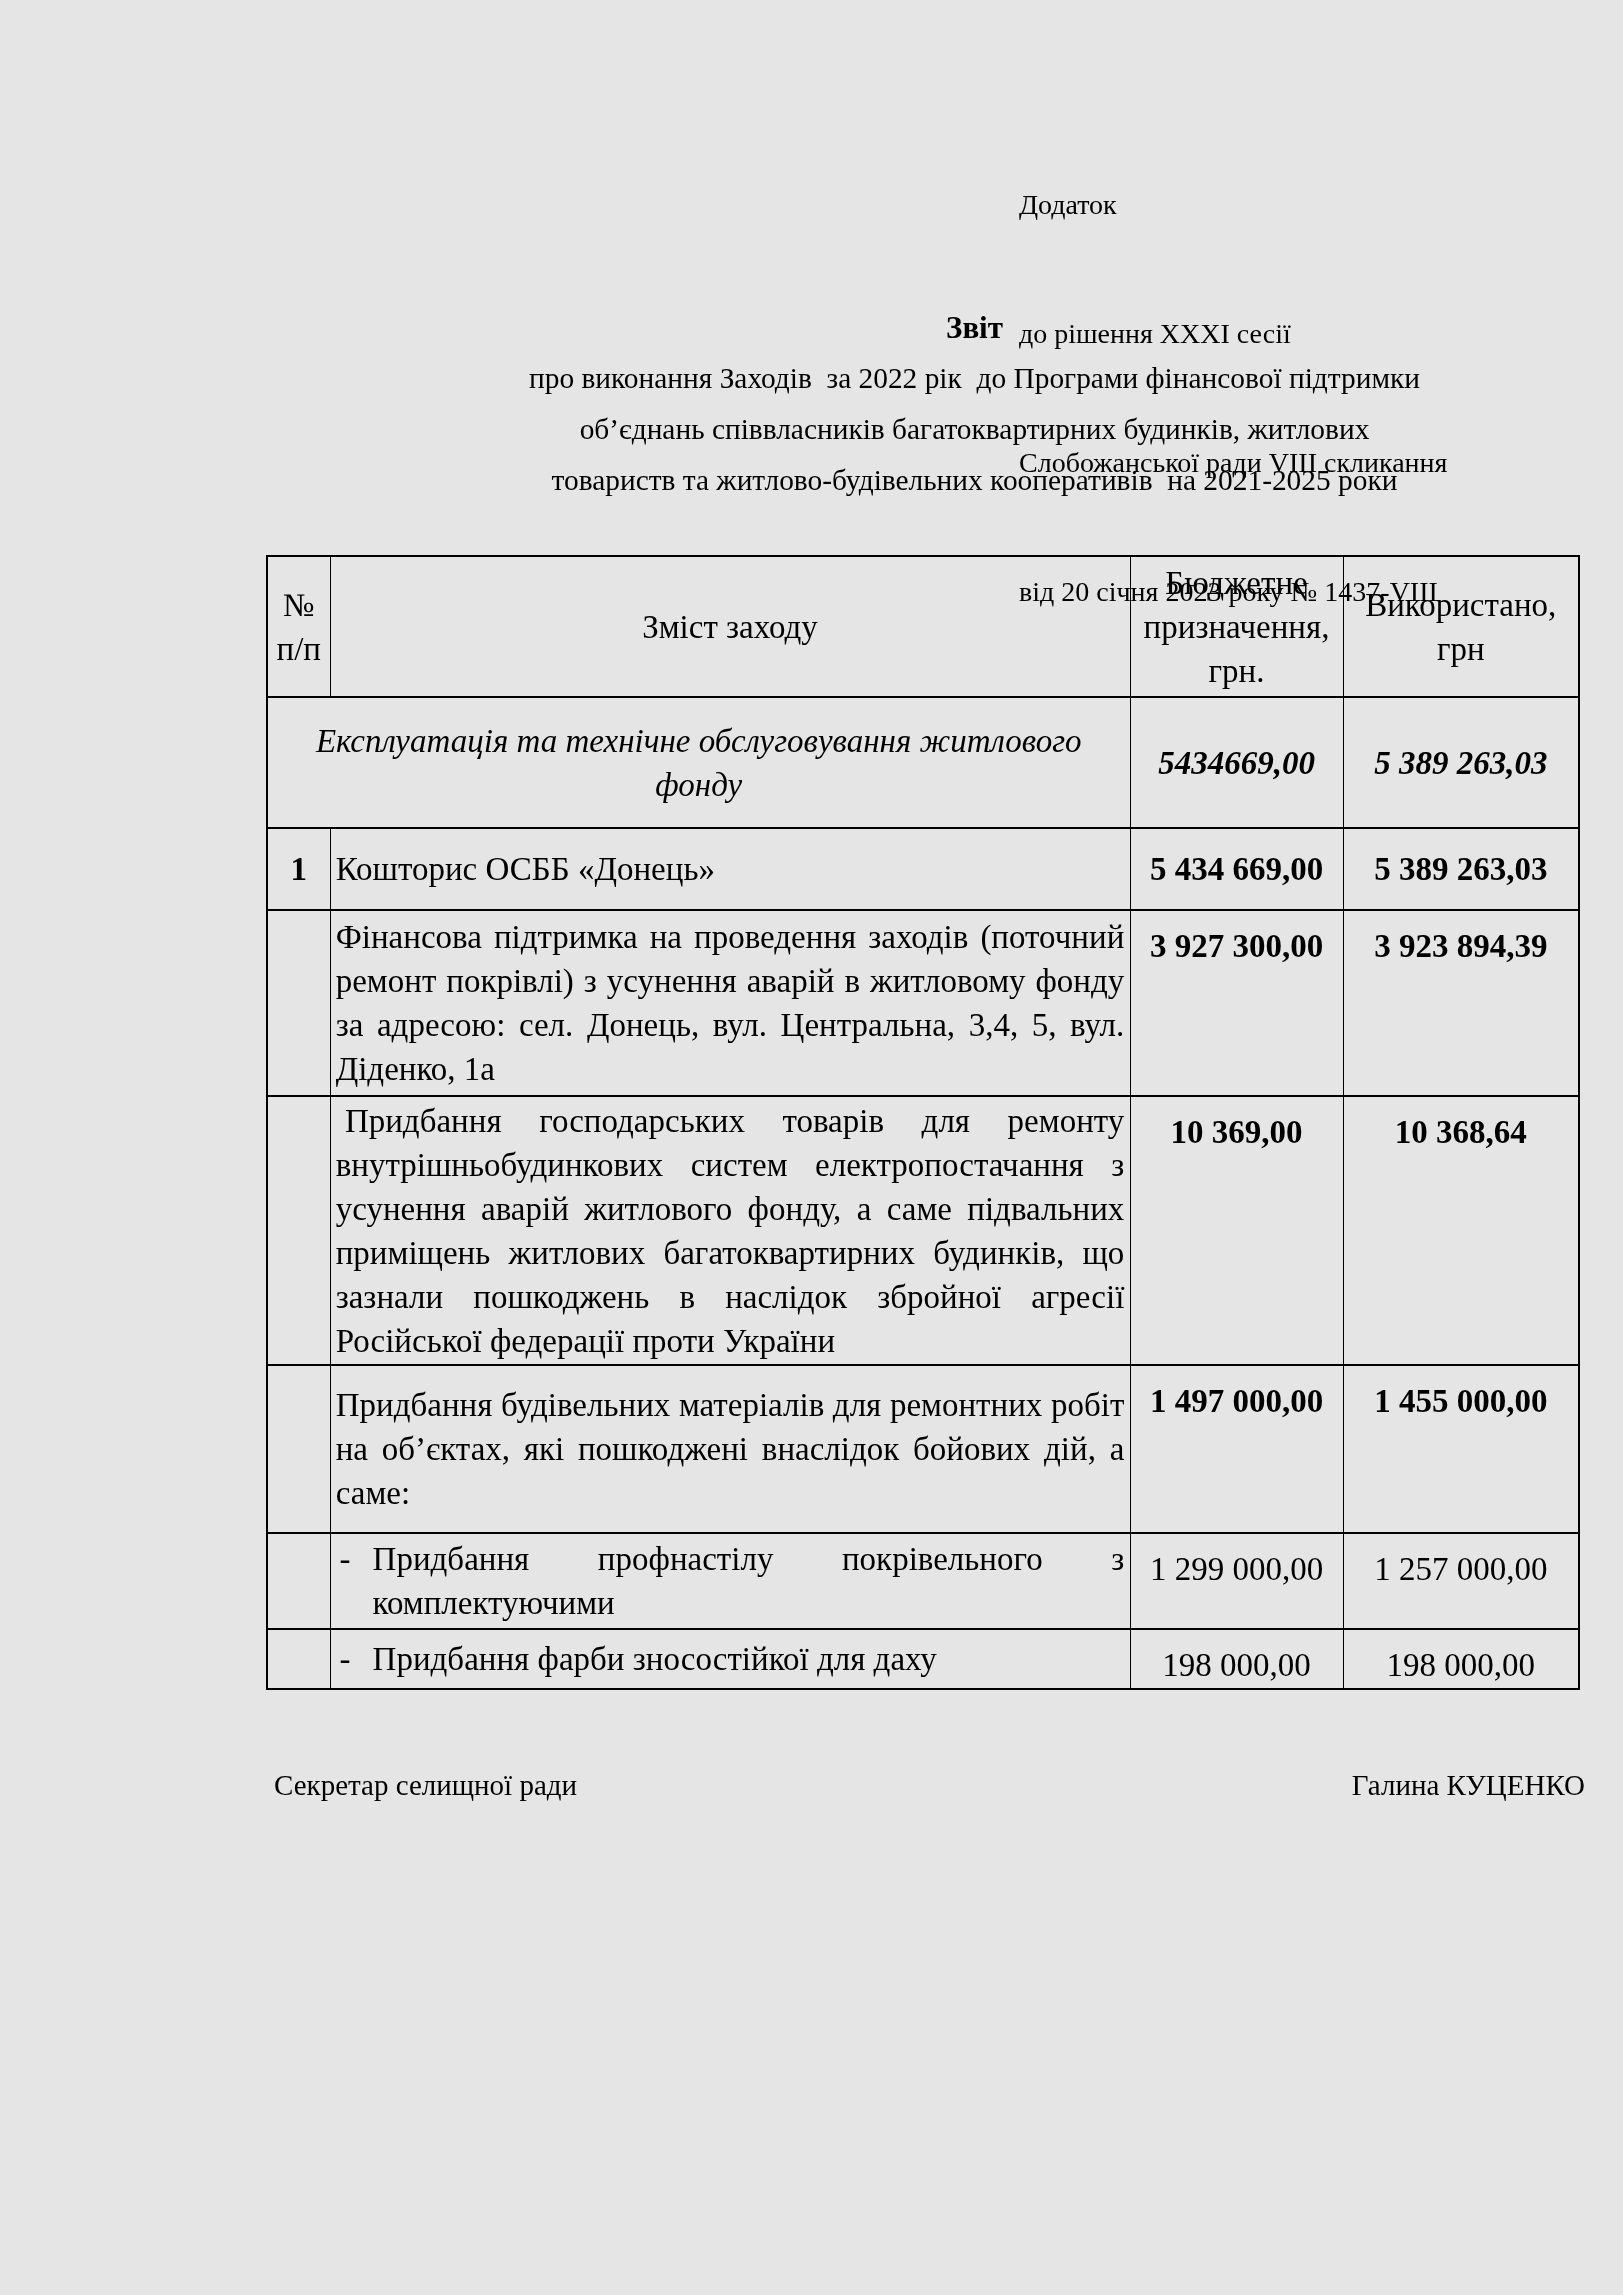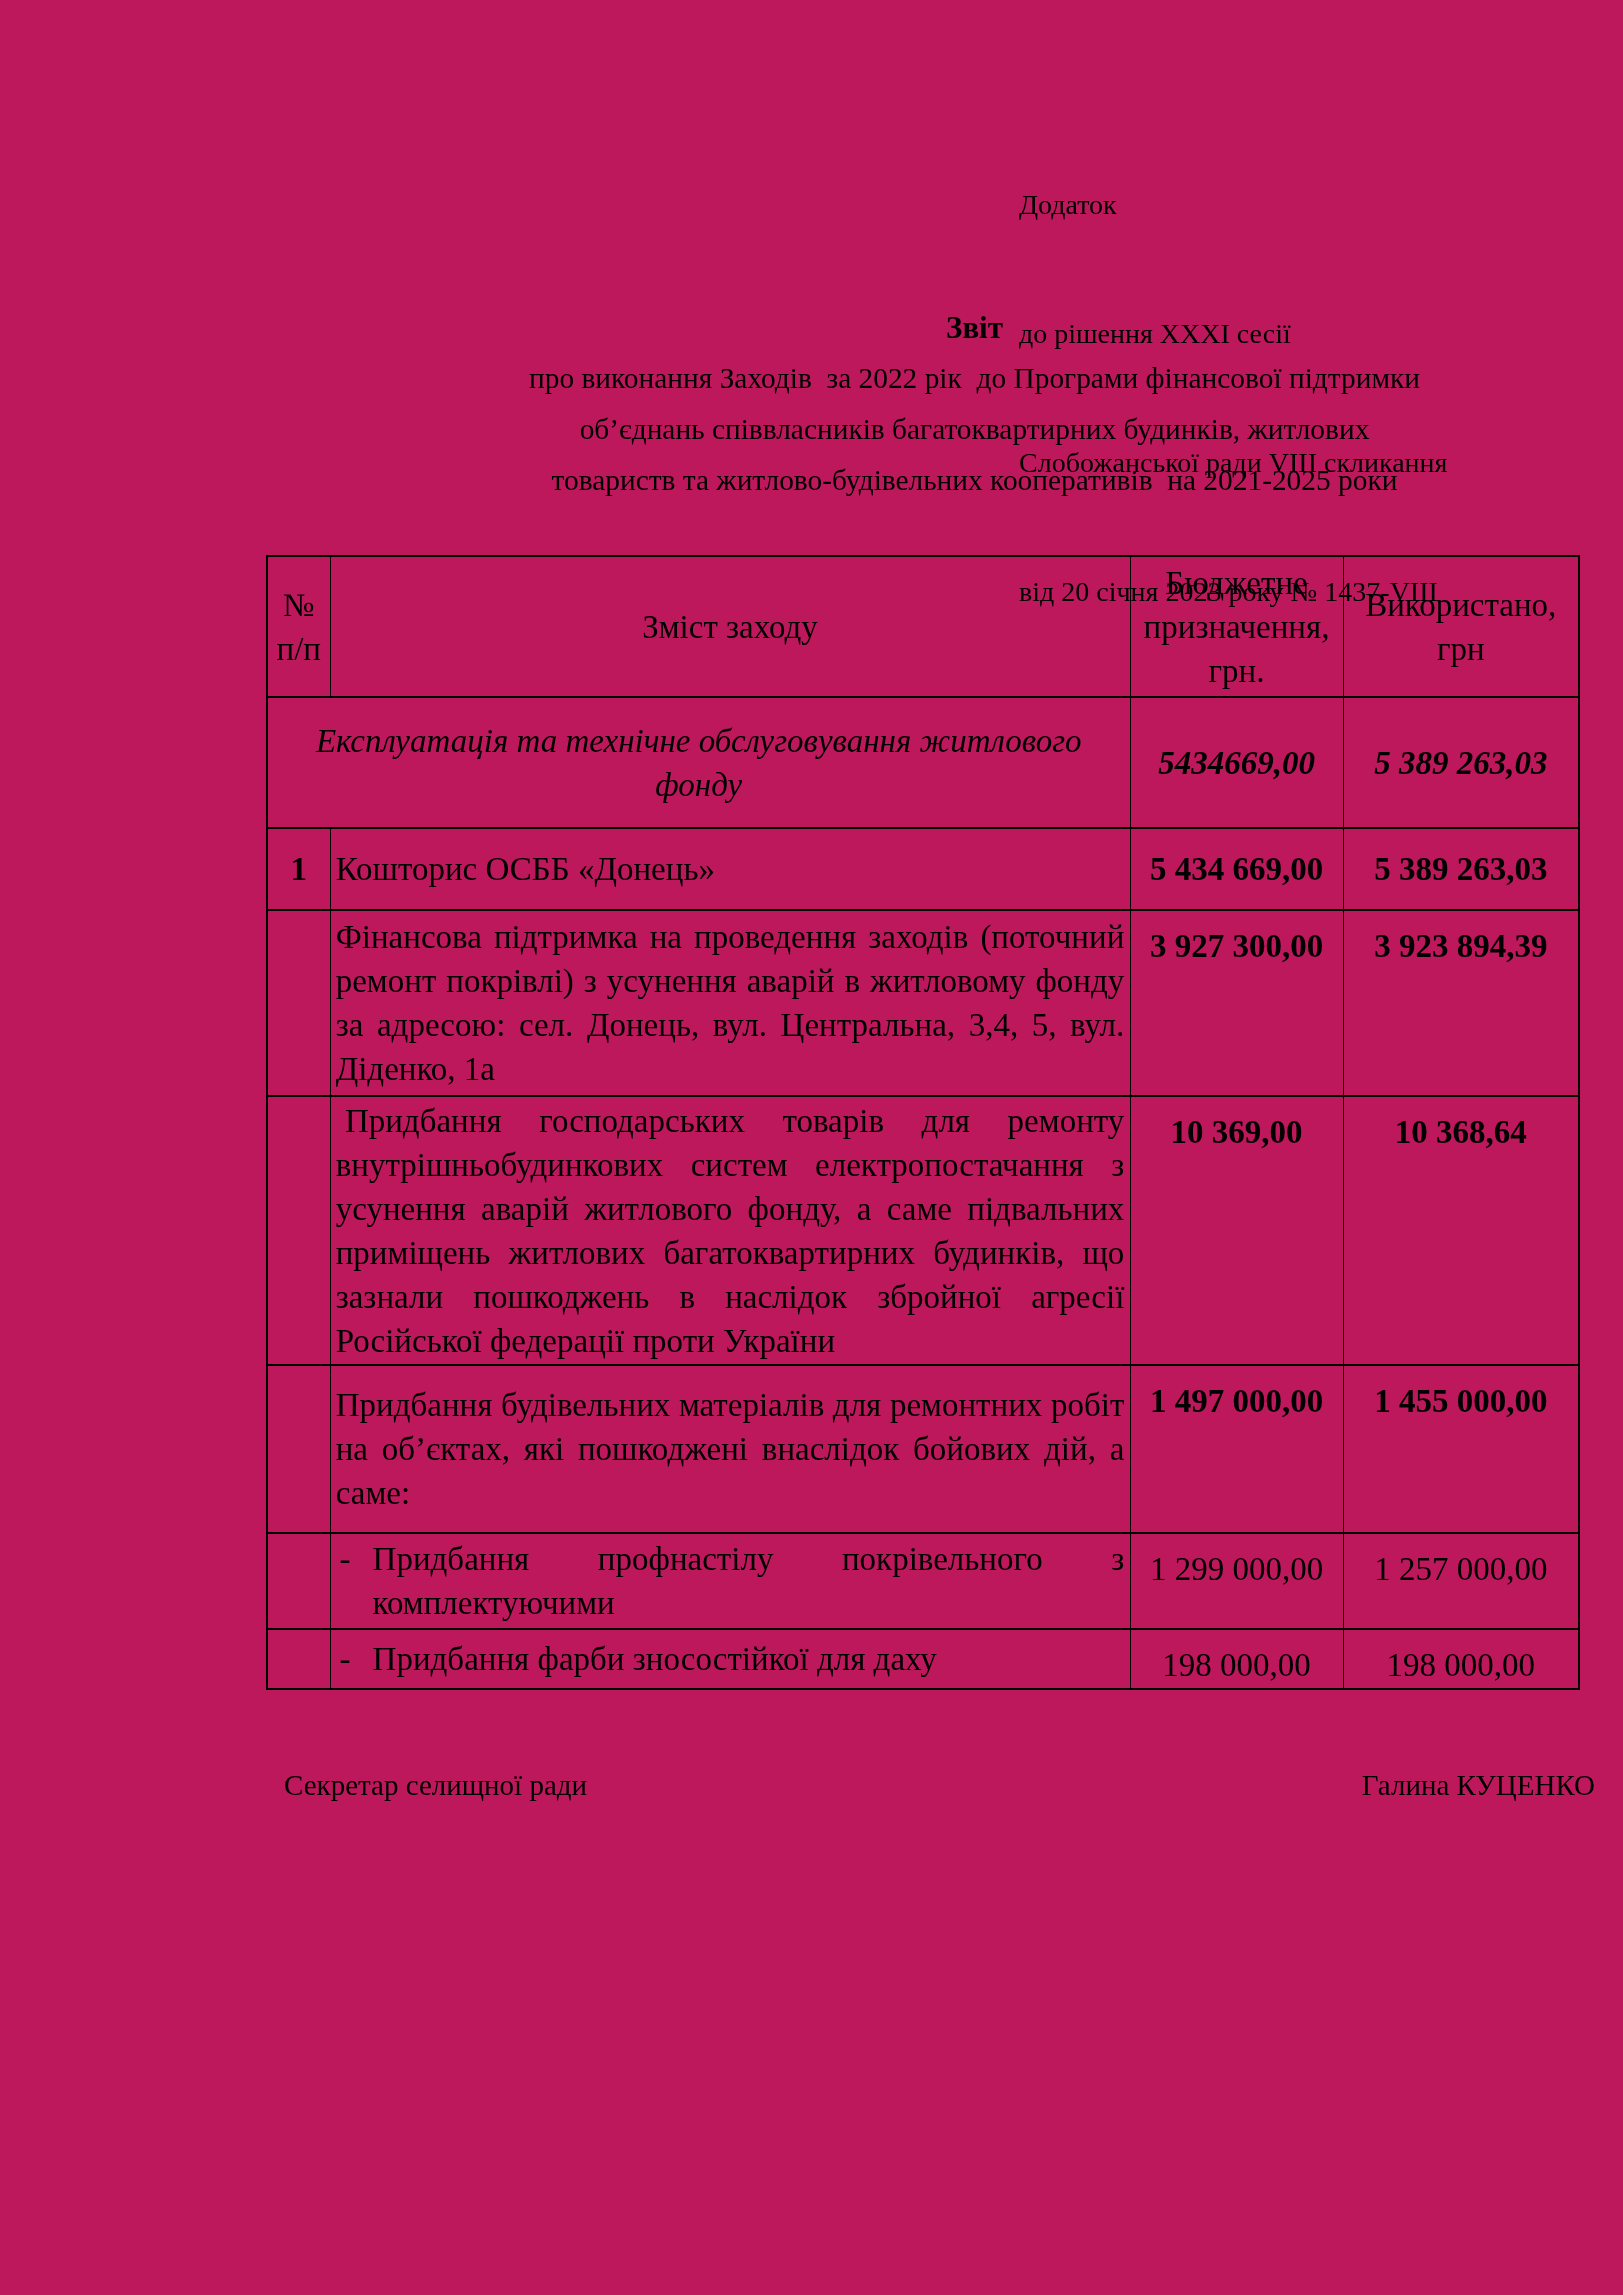--- a/index.html
+++ b/index.html
@@ -1,20 +1,20 @@
 <!DOCTYPE html>
 <html style="font-size:10.5px"><head>
 <meta charset="utf-8">
 <style>
   html,body { margin:0; padding:0; background:#ffffff; }
   .page {
     position: relative;
     width: 1623px;
     height: 2295px;
-    background: #be185d;
+    background: #e5e5e5;
     font-family: "Liberation Serif", "DejaVu Serif", serif;
     color: #000000;
   }
   
   .ref-block {
     position: absolute;
     left: 1019px;
     top: 97px;
     font-size: 28px;
     line-height: 43px;
@@ -80,21 +80,21 @@
   .val { text-align: center; }
   .val.b { font-weight: bold; }
   .val.bi { font-weight: bold; font-style: italic; }
   .val.top { vertical-align: top; padding-top: 13px; }
   .dash-cell { display: flex; align-items: flex-start; }
   .dash-mark { flex: 0 0 33px; padding-left: 3.9px; }
   .dash-text { flex: 1 1 auto; text-align: justify; }
   
   .footer {
     position: absolute;
-    left: 284px;
+    left: 274px;
     top: 1763px;
     width: 1311px;
     display: flex;
     justify-content: space-between;
     font-size: 29px;
     line-height: 44px;
   }
 </style>
 </head>
 <body>

